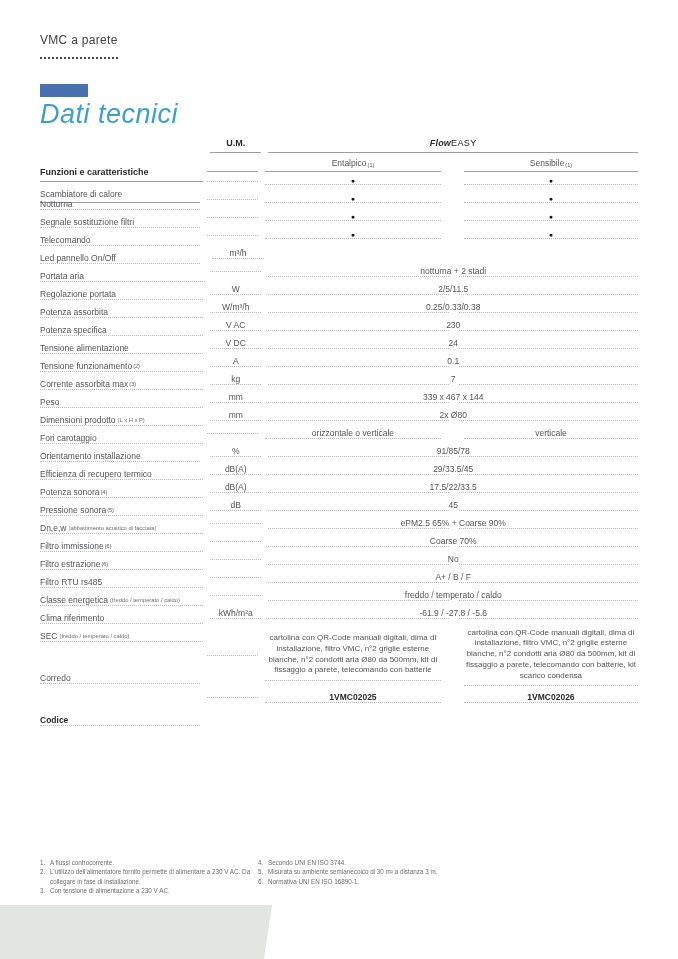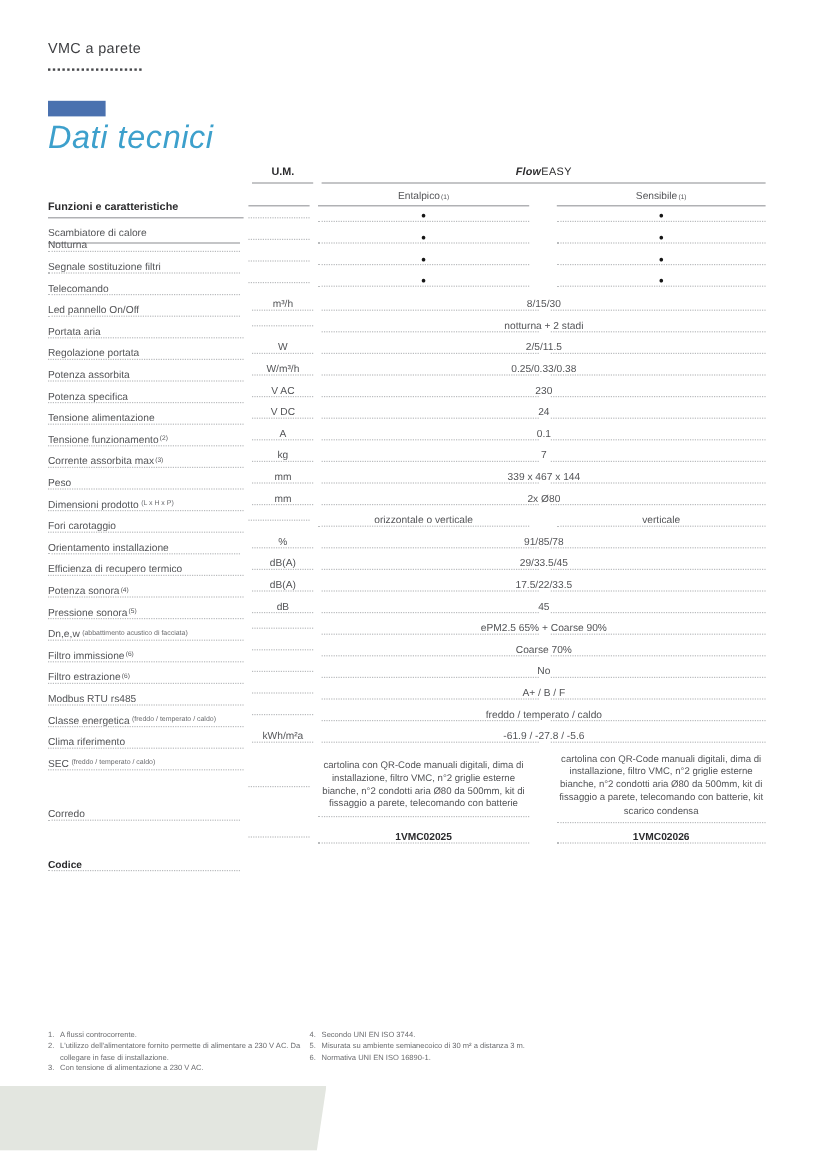--- a/index.html
+++ b/index.html
@@ -150,21 +150,20 @@
         </div>
         <div class="cell c-b">
           <span class="bullet">●</span>
         </div>
       </div>
       <div class="row brow nrow">
         <div class="cell c-label">
           <span class="lbl-text">Portata aria</span>
         </div>
         <div class="cell c-um">m³/h</div>
-        <div class="cell c-span c-span-cell">8/15/30</div>
       </div>
       <div class="row brow nrow">
         <div class="cell c-label">
           <span class="lbl-text">Regolazione portata</span>
         </div>
         <div class="cell c-um"></div>
         <div class="cell c-span c-span-cell">notturna + 2 stadi</div>
       </div>
       <div class="row brow nrow">
         <div class="cell c-label">
@@ -275,21 +274,21 @@
       <div class="row brow nrow">
         <div class="cell c-label">
           <span class="lbl-text">Filtro estrazione</span>
           <sup class="fn">(6)</sup>
         </div>
         <div class="cell c-um"></div>
         <div class="cell c-span c-span-cell">Coarse 70%</div>
       </div>
       <div class="row brow nrow">
         <div class="cell c-label">
-          <span class="lbl-text">Modbus RTU rs485</span>
+          <span class="lbl-text">Filtro RTU rs485</span>
         </div>
         <div class="cell c-um"></div>
         <div class="cell c-span c-span-cell">No</div>
       </div>
       <div class="row brow nrow">
         <div class="cell c-label">
           <span class="lbl-text">Classe energetica</span>
           <span class="small-note">(freddo / temperato / caldo)</span>
         </div>
         <div class="cell c-um"></div>

